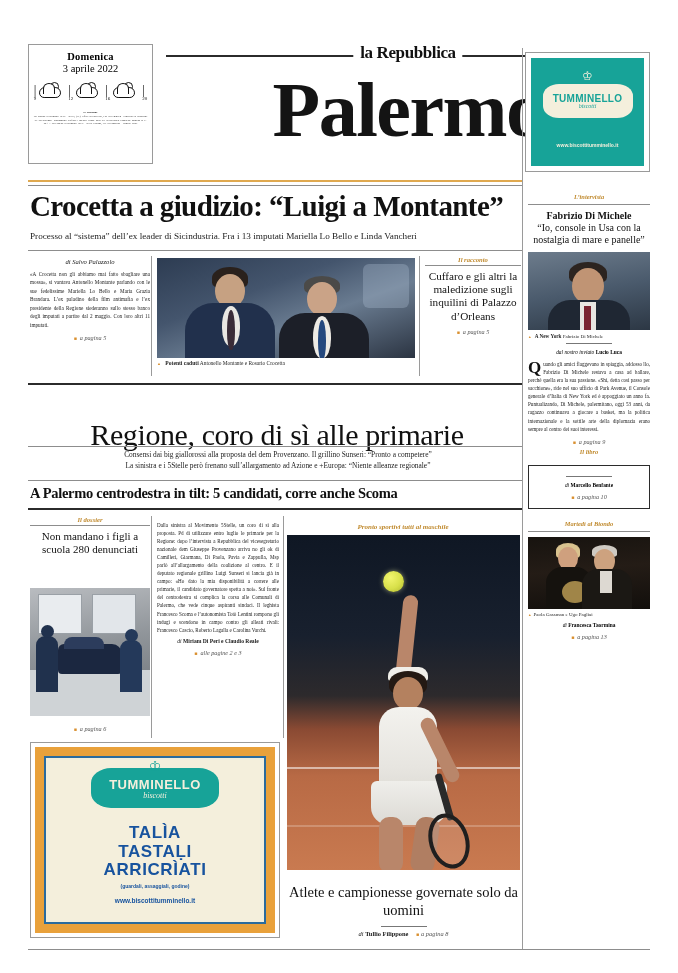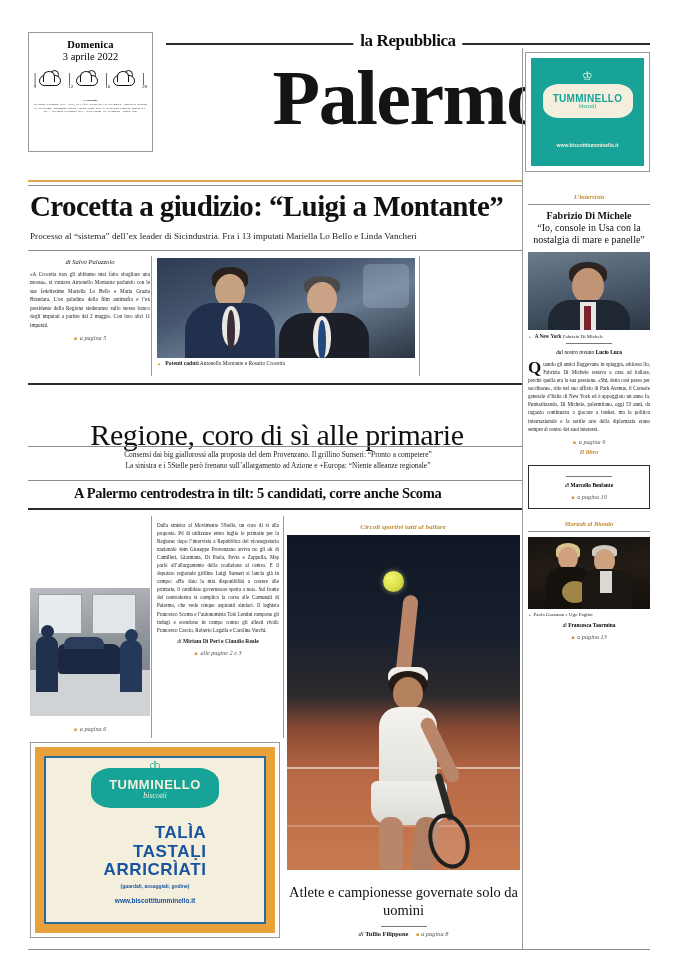--- a/index.html
+++ b/index.html
@@ -5,21 +5,21 @@
   * { box-sizing: border-box; margin: 0; padding: 0; }
   html, body {
     width: 678px; height: 973px;
     background: #ffffff;
     font-family: "Liberation Serif", serif;
     overflow: hidden;
   }
   .page { position: relative; width: 678px; height: 973px; background: #fff; }
 
   
-  .masthead { position: absolute; left: 28px; top: 32px; width: 562px; height: 136px; }
+  .masthead { position: absolute; left: 28px; top: 44px; width: 562px; height: 136px; }
   .date-box {
     position: absolute; left: 0; top: 0; width: 125px; height: 120px;
     border: 1px solid #9a9a9a; background: #fff;
     display: flex; flex-direction: column; align-items: center; padding-top: 6px;
   }
   .date-day { font-weight: bold; font-size: 10.5px; letter-spacing: .2px; }
   .date-full { font-size: 10.5px; margin-top: 1px; }
   .weather-row { display: flex; gap: 1px; margin-top: 7px; align-items: center; }
   .wicon { width: 30px; height: 22px; position: relative; }
   .wicon .sun {
@@ -144,21 +144,21 @@
   .sec-head {
     position: absolute; left: 42px; top: 418px; width: 470px; text-align: center;
     font-size: 30px; font-weight: normal; color: #111; letter-spacing: -.4px;
   }
   .sec-sub {
     position: absolute; left: 38px; top: 450px; width: 480px; text-align: center;
     font-size: 7.4px; line-height: 1.42; color: #1c1c1c;
   }
   .sec-head2 {
     position: absolute; left: 30px; top: 485px; width: 492px;
-    font-size: 14.5px; font-weight: bold; color: #111; letter-spacing: -.3px; margin-left: 44px;
+    font-size: 14.5px; font-weight: bold; color: #111; letter-spacing: -.3px;
   }
 
   
   .dossier { position: absolute; left: 30px; top: 516px; width: 120px; }
   .dossier .title {
     font-size: 11px; text-align: center; line-height: 1.2; color: #111; margin-top: 6px;
   }
   .dossier-photo {
     position: absolute; left: 30px; top: 588px; width: 120px; height: 128px;
     background: linear-gradient(170deg,#b9bcc0 0%,#8f9499 45%,#6d7278 100%);
@@ -256,21 +256,21 @@
     flex-direction: column; align-items: center; justify-content: flex-start; padding-top: 10px;
   }
   .ad-badge {
     width: 128px; height: 40px; background: #17a398; border-radius: 20px/15px;
     display: flex; flex-direction: column; align-items: center; justify-content: center; position: relative;
   }
   .ad-badge .tname { font-family: "Liberation Sans", sans-serif; font-weight: bold; font-size: 13px; color: #f4efdc; letter-spacing: .5px; }
   .ad-badge .tsub { font-size: 8px; color: #f4efdc; font-style: italic; margin-top: -1px; }
   .ad-crown { position: absolute; left: 50%; top: -9px; transform: translateX(-50%); color: #17a398; font-size: 14px; line-height: 1; font-family: "DejaVu Sans", sans-serif; }
   .ad-slogan {
-    margin-top: 16px; text-align: right; font-family: "Liberation Sans", sans-serif;
+    margin-top: 16px; text-align: center; font-family: "Liberation Sans", sans-serif;
     font-weight: bold; color: #17539e; font-size: 17px; line-height: 1.1; letter-spacing: .6px;
   }
   .ad-note { margin-top: 3px; font-family: "Liberation Sans", sans-serif; font-size: 5px; font-weight: bold; color: #17539e; }
   .ad-url { margin-top: 8px; font-family: "Liberation Sans", sans-serif; font-size: 6.5px; font-weight: bold; color: #17539e; }
 
   
   .sidebar { position: absolute; left: 528px; top: 190px; width: 122px; }
   .sb-kicker {
     font-style: italic; font-weight: bold; color: #c08a2e; font-size: 6.4px; text-align: center; padding: 3px 0 4px;
   }
@@ -399,32 +399,43 @@
     <span class="lp-fig tie2"></span>
   </div>
   <div class="lp-caption">
     <b>Potenti caduti</b>
     <span>Antonello Montante e Rosario Crocetta</span>
   </div>
 
   <div class="vrule" style="left:151px; top:256px; height:120px;"></div>
   <div class="vrule" style="left:419px; top:256px; height:120px;"></div>
 
+  <div class="box-racconto">
+    <div class="kicker">Il racconto</div>
+    <div class="thin-rule" style="position:relative; left:0; top:2px; width:96px;"></div>
+    <div class="title">Cuffaro e gli altri la maledizione sugli inquilini di Palazzo d’Orleans</div>
+    <div class="page-ref">a pagina 5</div>
+  </div>
 
   <div class="dark-rule" style="left:28px; top:383px; width:494px;"></div>
   <div class="sec-head">Regione, coro di sì alle primarie</div>
   <div class="thin-rule" style="left:28px; top:446px; width:494px;"></div>
   <div class="sec-sub">
     <div>Consensi dai big giallorossi alla proposta del dem Provenzano. Il grillino Sunseri: “Pronto a competere”</div>
     <div>La sinistra e i 5Stelle però frenano sull’allargamento ad Azione e +Europa: “Niente alleanze regionale”</div>
   </div>
   <div class="thin-rule" style="left:28px; top:480px; width:494px;"></div>
   <div class="sec-head2">A Palermo centrodestra in tilt: 5 candidati, corre anche Scoma</div>
   <div class="dark-rule" style="left:28px; top:508px; width:494px;"></div>
 
+  <div class="dossier">
+    <div class="kicker">Il dossier</div>
+    <div class="thin-rule" style="position:relative; left:0; top:2px; width:120px;"></div>
+    <div class="title">Non mandano i figli a scuola 280 denunciati</div>
+  </div>
   <div class="dossier-photo">
     <span class="dp-win"></span>
     <span class="dp-win2"></span>
     <span class="dp-desk"></span>
     <span class="dp-car"></span>
     <span class="dp-p1"></span>
     <span class="dp-p2"></span>
   </div>
   <div style="position:absolute; left:30px; top:720px; width:120px;">
     <div class="page-ref">a pagina 6</div>
@@ -434,21 +445,21 @@
   <div class="center-col">
     <div class="body-text">Dalla sinistra al Movimento 5Stelle, un coro di sì alla proposta. Pd di utilizzare entro luglio le primarie per la Regione: dopo l’intervista a Repubblica del vicesegretario nazionale dem Giuseppe Provenzano arriva no gli ok di Camilleri, Giarmana, Di Paola, Pavia e Zappulla, Msp parlò all’allargamento della coalizione al centro. E il deputato regionale grillino Luigi Sunseri si lancia già in campo: «Ho dato la mia disponibilità a correre alle primarie, il candidato governatore spetta a noi». Sul fronte del centrodestra si complica la corsa alle Comunali di Palermo, che vede cinque aspiranti sindaci. Il leghista Francesco Scoma e l’autonomista Totò Lentini rompono gli indugi e scendono in campo contro gli alleati rivali: Francesco Cascio, Roberto Lagalla e Carolina Varchi.</div>
     <div class="center-byline">
       <span>di</span>
       <b>Miriam Di Peri e Claudio Reale</b>
     </div>
     <div class="page-ref">alle pagine 2 e 3</div>
   </div>
   <div class="vrule" style="left:283px; top:516px; height:222px;"></div>
 
-  <div class="tennis-kicker">Circoli sportivi tutti al ballare</div>
+  <div class="tennis-kicker">Pronto sportivi tutti al maschile</div>
   <div class="tennis-photo">
     <span class="court-line l1"></span>
     <span class="court-line l2"></span>
     <span class="ball"></span>
     <span class="arm-up"></span>
     <span class="player-cap"></span>
     <span class="player-hair"></span>
     <span class="player-head"></span>
     <span class="player-torso"></span>
     <span class="arm-down"></span>

